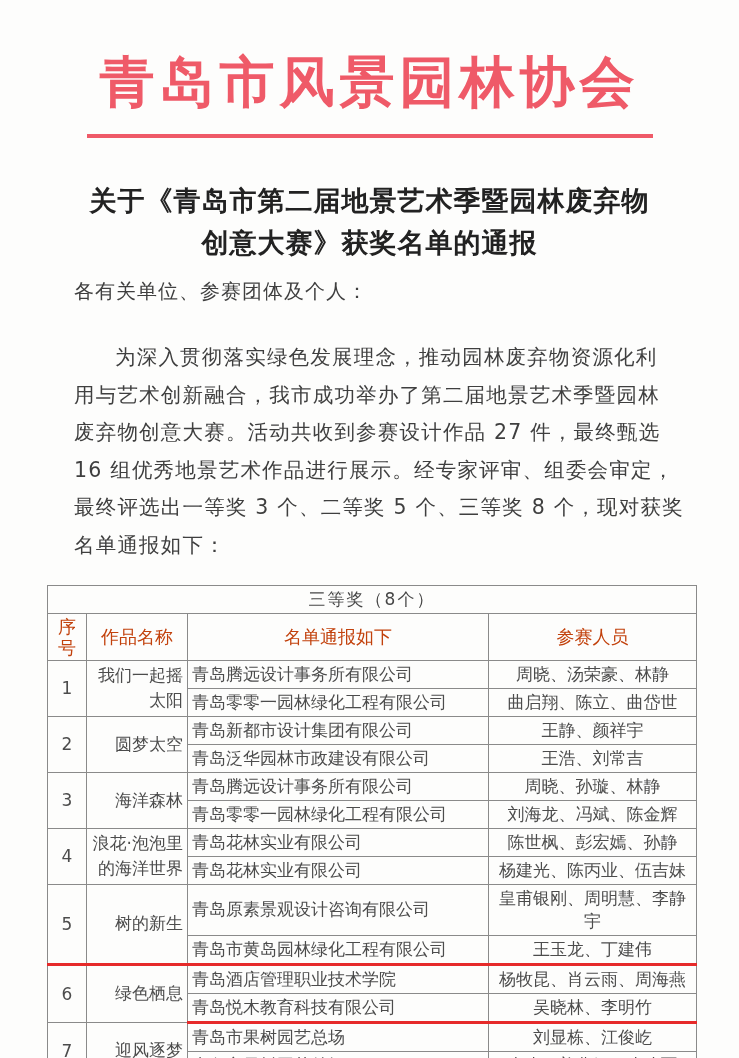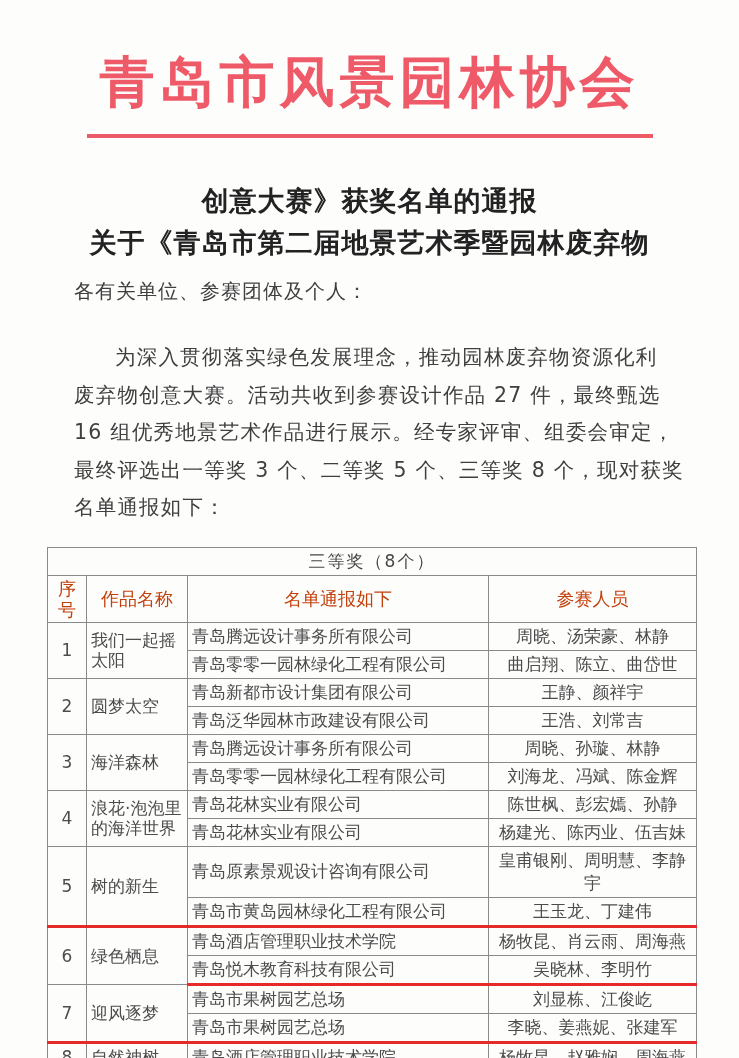--- a/index.html
+++ b/index.html
@@ -62,49 +62,50 @@
   .col-work{width:101px;}
   .col-unit{width:301px;}
   .col-persons{width:208px;}
   td.section-title{
     height:28px;text-align:center;font-size:19px;
     letter-spacing:2px;color:#474747;
   }
   tr.head-row th{height:47px;text-align:center;font-size:18px;color:#c2410c;}
   th.seq-head{line-height:21px;}
   td.seq{height:24px;text-align:center;}
-  td.work{text-align:left;line-height:20px;}
+  td.work{text-align:right;line-height:25px;}
   td.unit{text-align:left;padding-left:10px;line-height:23px;}
   td.persons{text-align:center;line-height:23px;}
   tbody td{height:26px;}
 
   
   tr.hl-top > td{border-top:3px solid var(--hl);}
   tr.hl-bottom > td{border-bottom:3px solid var(--hl);}
   td.hl-left{border-left:3px solid var(--hl);}
   td.hl-right{border-right:3px solid var(--hl);}
   td.hl-bb{border-bottom:3px solid var(--hl);}
 </style>
 </head>
 <body>
 
 <div class="page">
 
   <div class="letterhead">青岛市风景园林协会</div>
   <div class="redline"></div>
 
   <div class="doc-title">
+    <div>关于《青岛市第二届地景艺术季暨园林废弃物</div>
     <div>创意大赛》获奖名单的通报</div>
-    <div>关于《青岛市第二届地景艺术季暨园林废弃物</div>
   </div>
 
   <div class="salutation">各有关单位、参赛团体及个人：</div>
 
   <div class="paragraph">
       <div class="pline indent">为深入贯彻落实绿色发展理念，推动园林废弃物资源化利</div>
+      <div class="pline">用与艺术创新融合，我市成功举办了第二届地景艺术季暨园林</div>
       <div class="pline">废弃物创意大赛。活动共收到参赛设计作品 27 件，最终甄选</div>
       <div class="pline">16 组优秀地景艺术作品进行展示。经专家评审、组委会审定，</div>
       <div class="pline">最终评选出一等奖 3 个、二等奖 5 个、三等奖 8 个，现对获奖</div>
       <div class="pline">名单通报如下：</div>
     </div>
 
   <div class="table-wrap">
     <table class="awards">
       <colgroup>
         <col class="col-seq">

